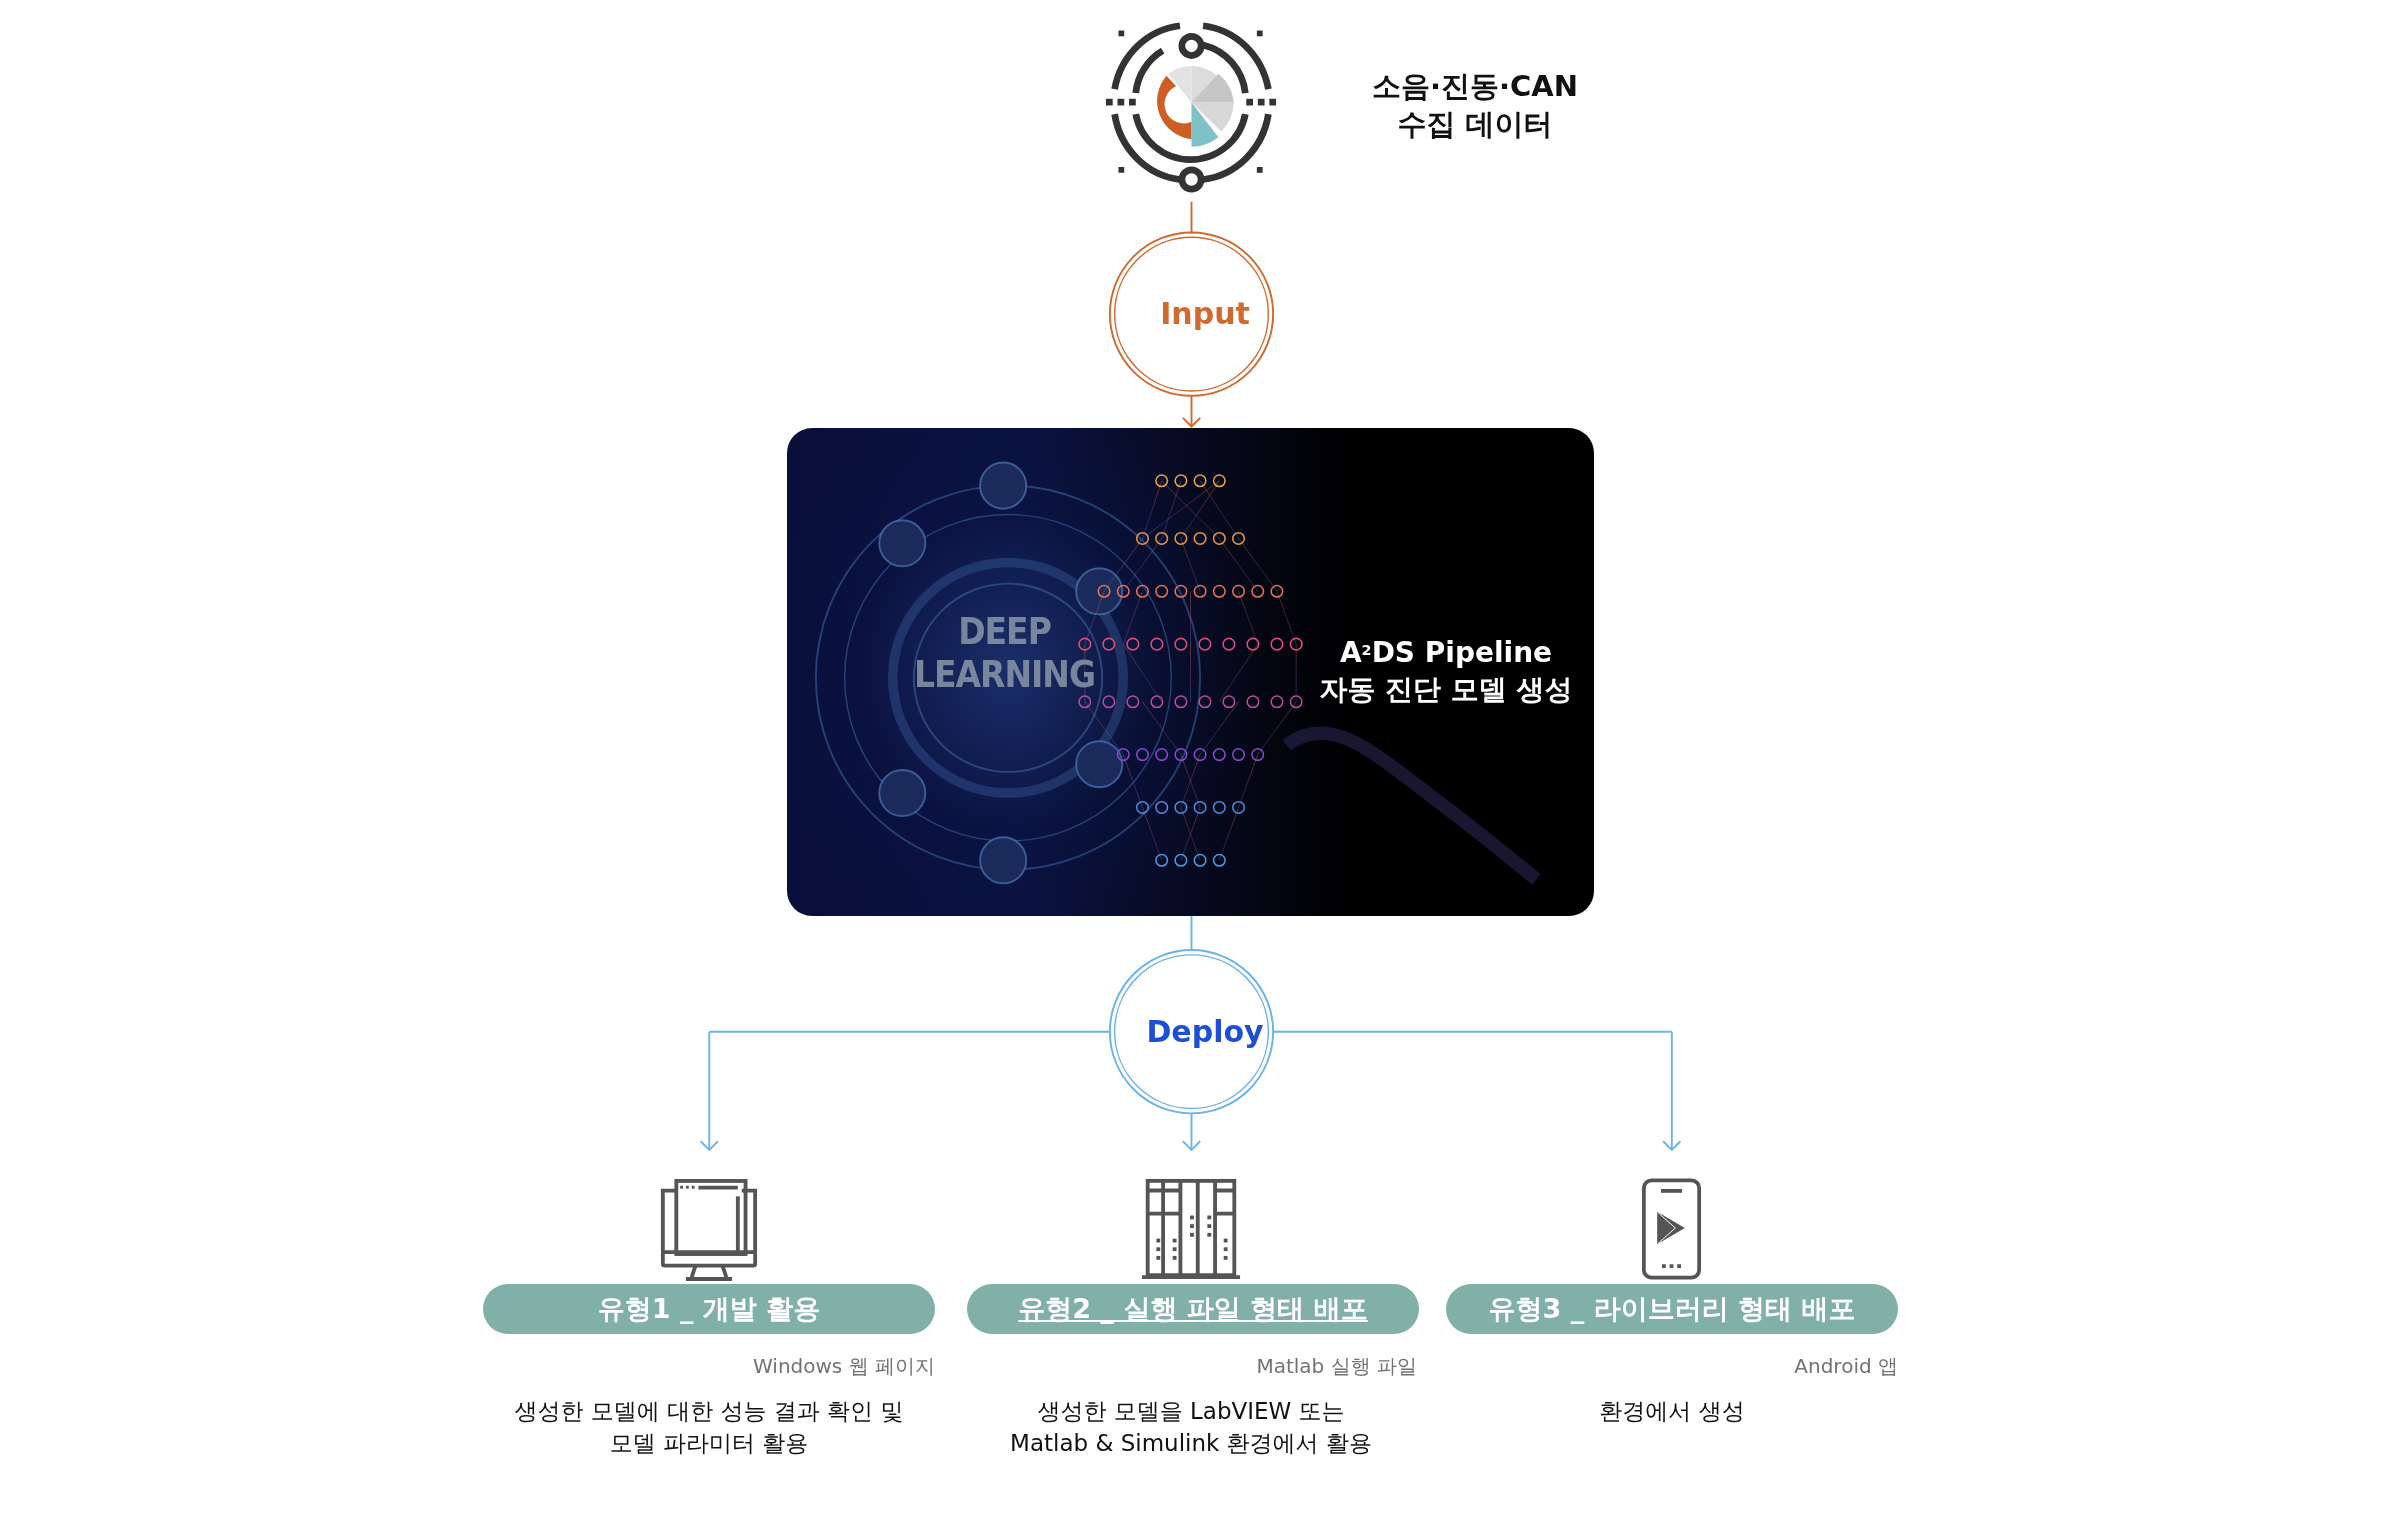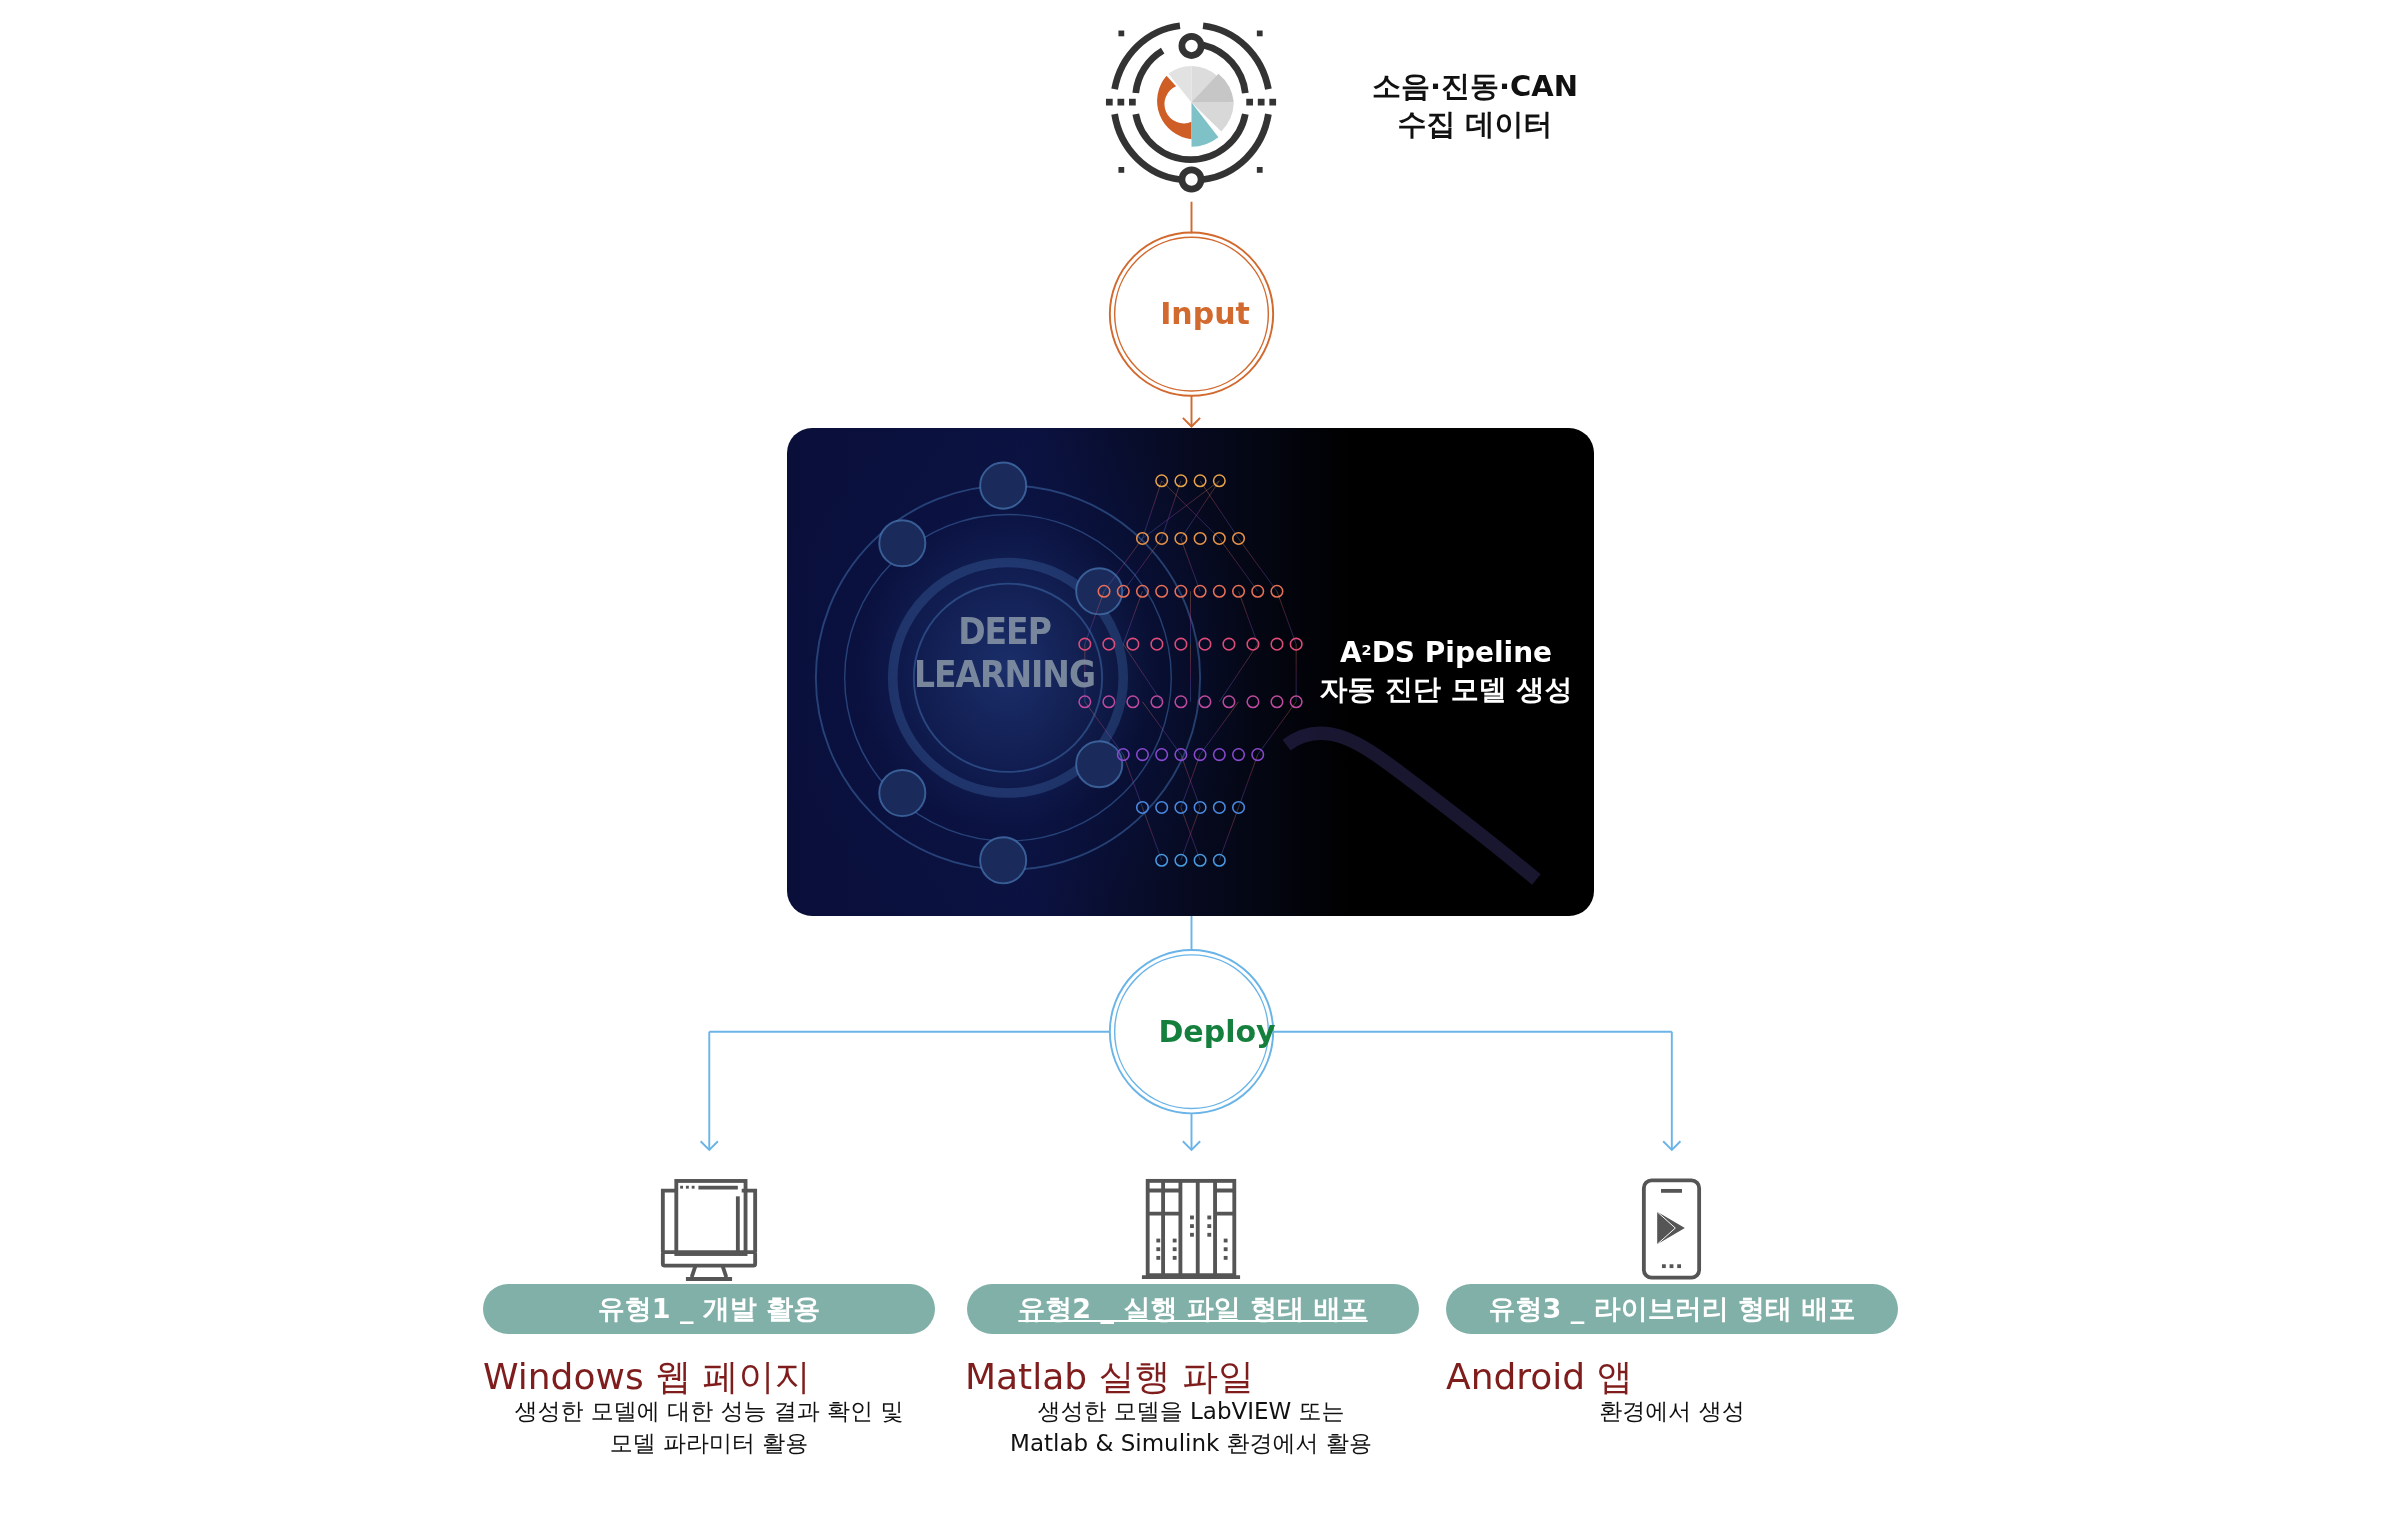--- a/index.html
+++ b/index.html
@@ -19,22 +19,22 @@
                     linear-gradient(90deg, #0a0f3a 0%, #0b1240 30%, #050818 55%, #000 70%, #000 100%); }
   .pipeline-title { left:1278px; top:634px; width:336px; text-align:center; color:#fff;
                     font-family:"DejaVu Sans",sans-serif; font-weight:bold; font-size:28px; line-height:37px; }
   .pipeline-title sup { font-size:14.4px; vertical-align:top; position:relative; top:-1.9px; }
   .deep-learning { left:913px; top:615px; width:183px; text-align:center; color:#8a98a8;
                    font-family:"DejaVu Sans",sans-serif; font-weight:bold; font-size:33px; line-height:37px;
                    letter-spacing:-1px; transform:scaleY(1.15); opacity:0.85; }
   .pill { position:absolute; top:1284px; width:452px; height:50px; border-radius:25px;
           background:#80b0a8; color:#fff; text-align:center; line-height:50px;
           font-family:"DejaVu Sans",sans-serif; font-weight:bold; font-size:27px; }
-  .opt-title { position:absolute; top:1353px; width:452px; text-align:left; color:#7f1d1d;
-               font-family:"DejaVu Sans",sans-serif; font-size:36px; }
+  .opt-title { position:absolute; top:1353px; width:452px; text-align:right; color:#737373;
+               font-family:"DejaVu Sans",sans-serif; font-size:20px; }
   .opt-desc { position:absolute; top:1395px; width:500px; text-align:center; color:#111;
               font-family:"DejaVu Sans",sans-serif; font-size:23px; line-height:32px; }
   .icon-box { position:absolute; }
 </style>
 </head>
 <body>
 
 <svg class="layer" width="2383" height="1537" viewBox="0 0 2480 1600">
 
   <line x1="1240" y1="210" x2="1240" y2="243" stroke="#d2692e" stroke-width="2"></line>
@@ -209,21 +209,21 @@
 
     <path d="M520,330 C560,300 600,330 640,360 C680,390 720,420 780,470" fill="none" stroke="#2a2550" stroke-width="14" stroke-opacity="0.6"></path>
   </svg>
 </div>
 <div class="abs deep-learning">DEEP LEARNING</div>
 <div class="abs pipeline-title">
   <div><span>A</span><sup>2</sup><span>DS Pipeline</span></div>
   <div>자동 진단 모델 생성</div>
 </div>
 
-<div class="node-label" style="left:1110px;top:1014px;color:#15803d;padding-left:12px;">Deploy</div>
+<div class="node-label" style="left:1110px;top:1014px;color:#1d4ed8;">Deploy</div>
 
 <svg class="icon-box" style="left:659px;top:1177px;" width="100" height="106" viewBox="0 0 104 110">
   <g fill="none" stroke="#555" stroke-width="4">
     <path d="M4,78 L4,14 L18,14"></path>
     <path d="M100,78 L100,14 L86,14"></path>
     <rect x="18" y="4" width="72" height="76"></rect>
     <rect x="4" y="78" width="96" height="14" rx="2"></rect>
     <path d="M38,92 L34,104 M66,92 L70,104"></path>
     <path d="M28,106 L76,106"></path>
     <path d="M41,11 L82,11"></path>

